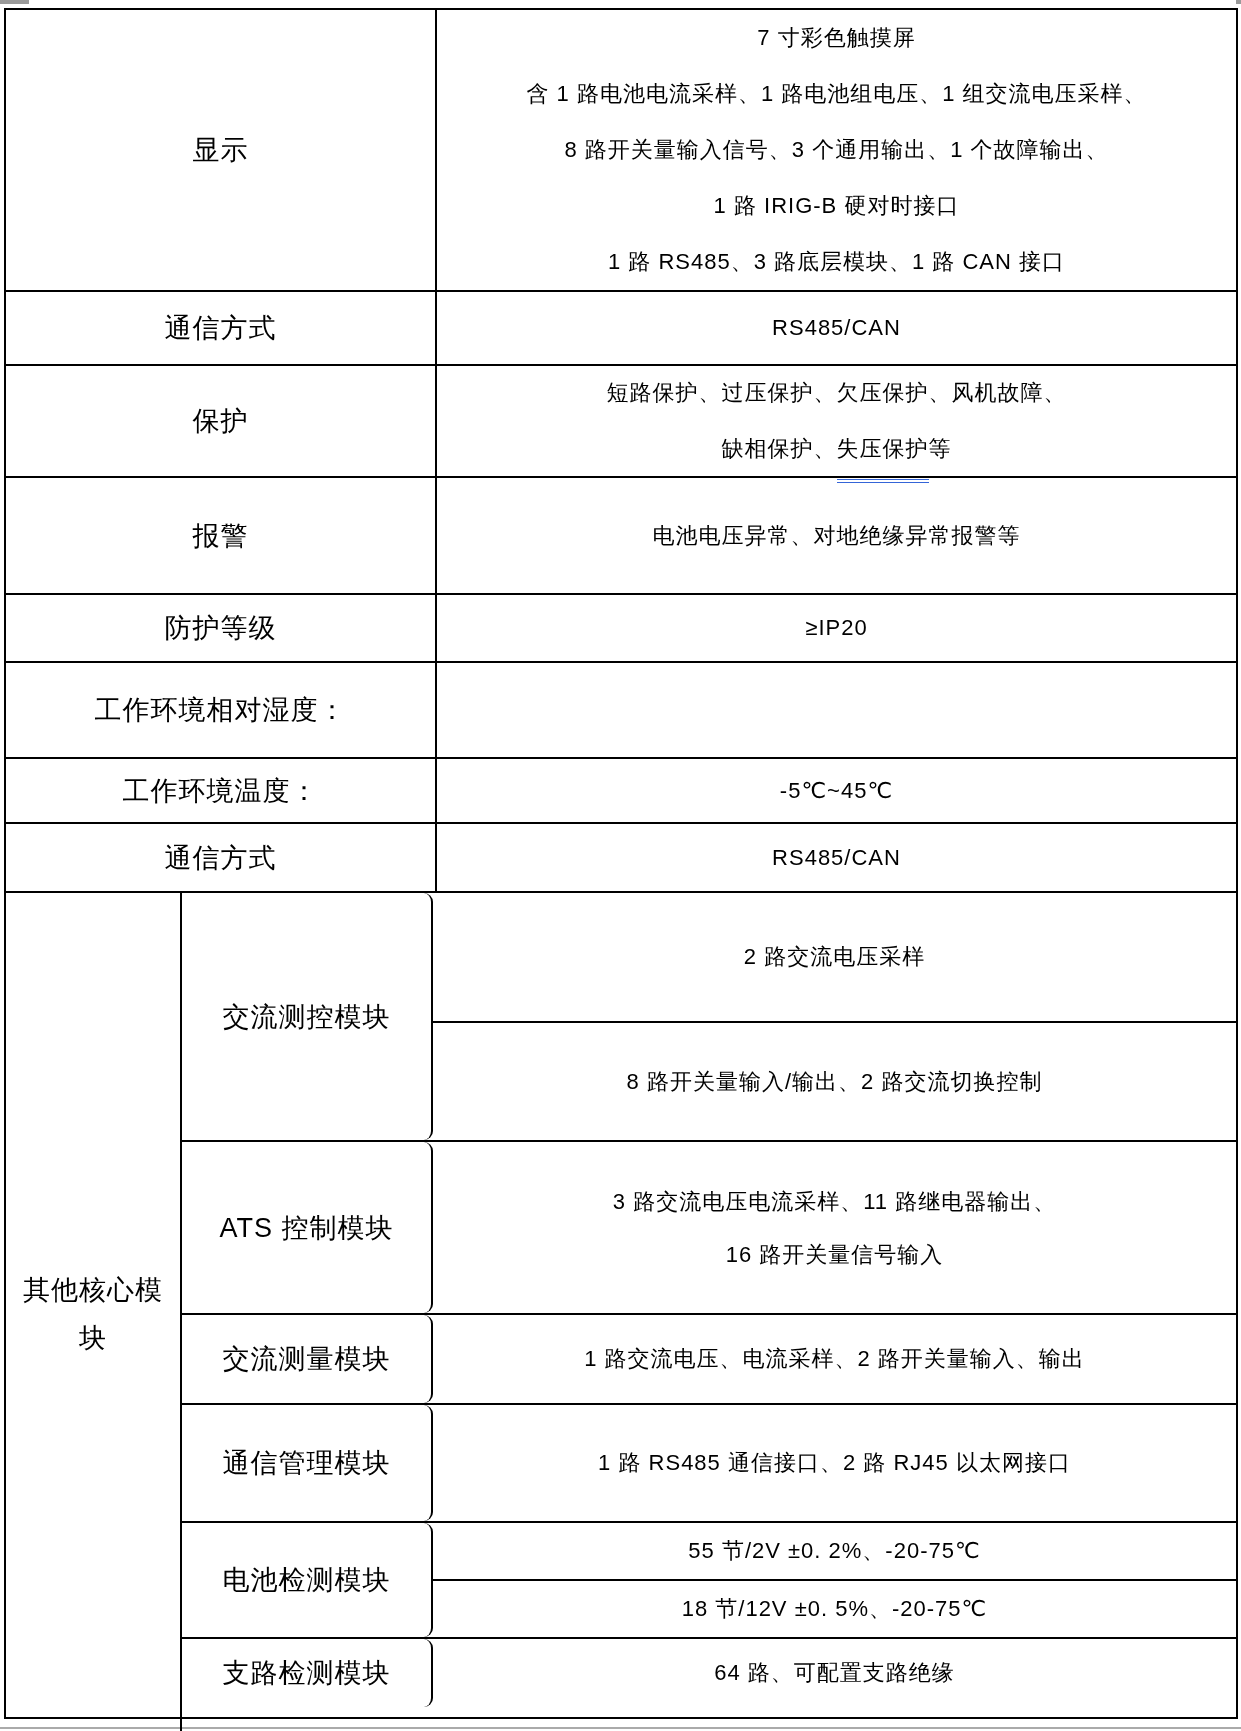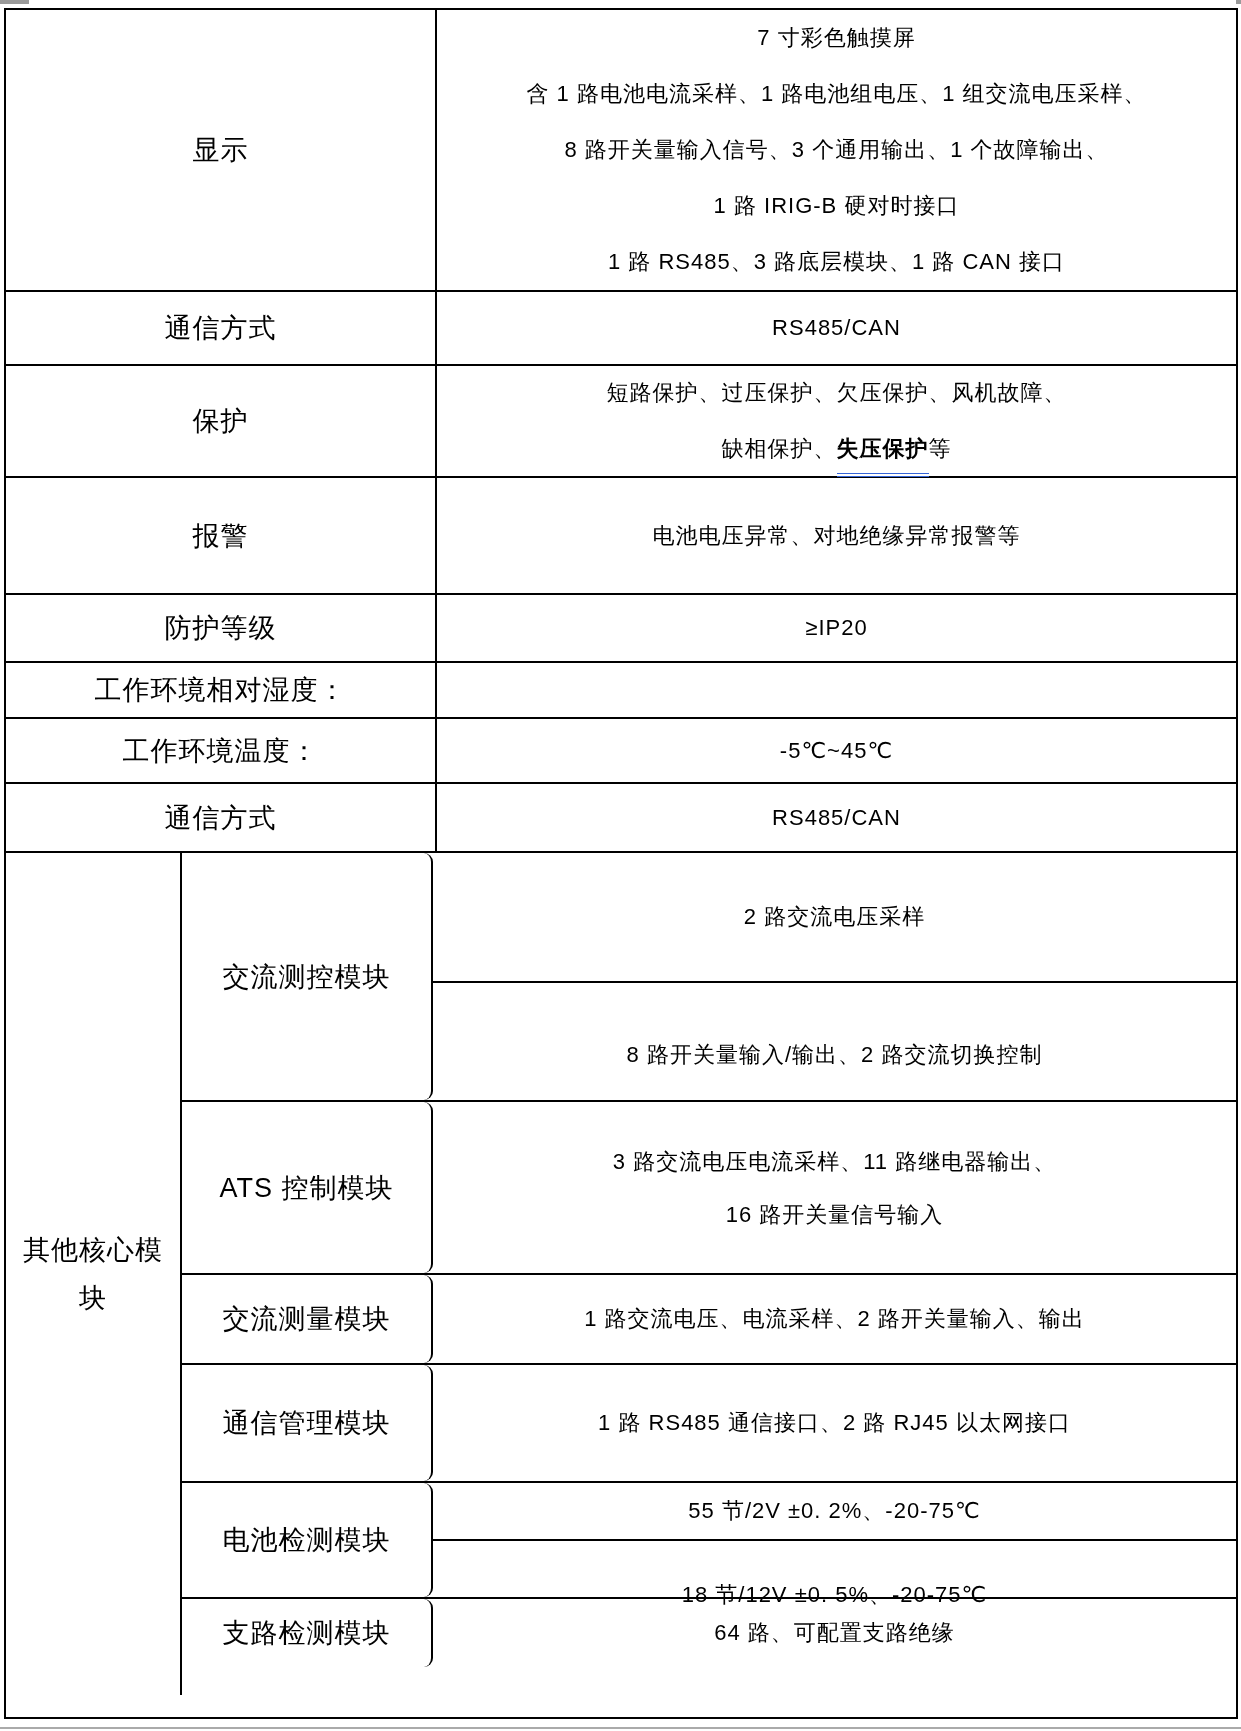--- a/index.html
+++ b/index.html
@@ -42,31 +42,30 @@
     flex: 1 1 auto;
     display: flex; flex-direction: column;
     align-items: center; justify-content: center;
     font-size: 22px; letter-spacing: 1px;
     text-align: center;
   }
   .vline { line-height: 56px; white-space: nowrap; }
   .vline-tight { line-height: 53px; white-space: nowrap; }
   .grammar-underline {
     display: inline;
-    padding-bottom: 12px;
+    padding-bottom: 18px;
     border-bottom: 4px double #3565d8;
-    font-weight: bold;
   }
   
   .r-display   { height: 282px; }
   .r-comm1     { height: 74px; }
   .r-protect   { height: 112px; }
   .r-alarm     { height: 117px; }
   .r-ip        { height: 68px; }
-  .r-humidity  { height: 56px; }
+  .r-humidity  { height: 96px; }
   .r-temp      { height: 65px; }
   .r-comm2     { height: 69px; }
   .r-section   { height: 842px; border-bottom: none; }
   
   .grp {
     flex: 0 0 176px;
     border-right: 2px solid #000;
     display: flex; flex-direction: column;
     align-items: center; justify-content: center;
     font-size: 27px; letter-spacing: 1px; text-align: center;
@@ -74,21 +73,21 @@
   .grp .gline { line-height: 48px; }
   .modules { flex: 1 1 auto; display: flex; flex-direction: column; }
   .mrow { display: flex; border-bottom: 2px solid #000; flex: 0 0 auto; }
   .mrow.last { border-bottom: none; }
   .mlbl {
     flex: 0 0 251px;
     border-right: 2px solid #000;
     display: flex; align-items: center; justify-content: center;
     font-size: 27px; letter-spacing: 1px; text-align: center; border-radius: 9px;
   }
-  .mvals { flex: 1 1 auto; display: flex; flex-direction: column; gap: 26px; }
+  .mvals { flex: 1 1 auto; display: flex; flex-direction: column; }
   .msub {
     flex: 1 1 auto;
     border-bottom: 2px solid #000;
     display: flex; flex-direction: column;
     align-items: center; justify-content: center;
     font-size: 22px; letter-spacing: 1px; text-align: center;
   }
   .msub.last { border-bottom: none; }
   .m-ackm   { height: 249px; }
   .m-ats    { height: 173px; }

